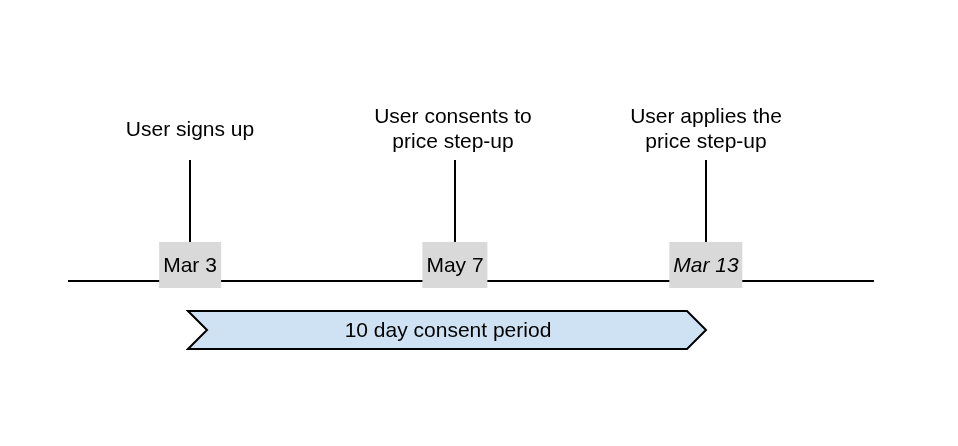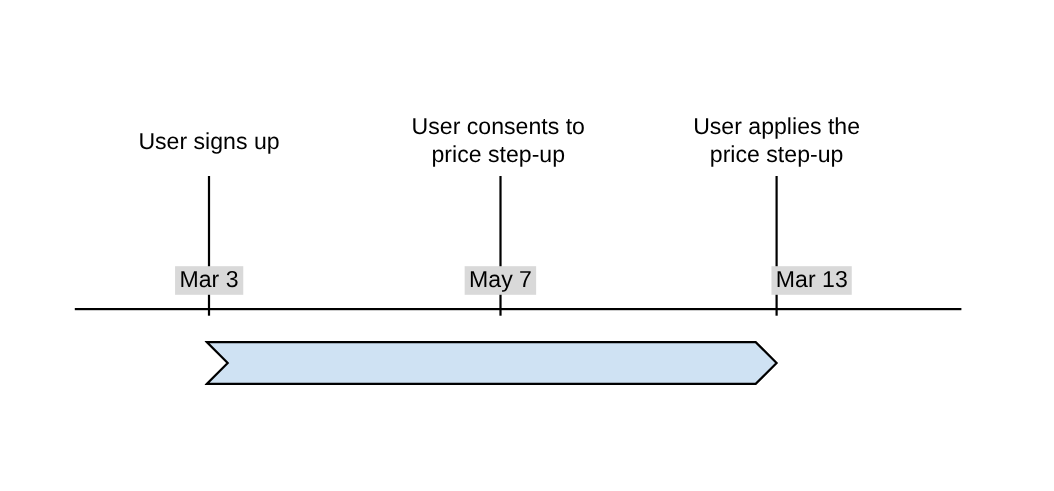--- a/index.html
+++ b/index.html
@@ -65,27 +65,27 @@
   .event-label.e3 { left: 566px; }
 
   
   .date-label {
     position: absolute;
     top: 242px;
     transform: translateX(-50%);
     background: #d9d9d9;
     font-size: 21px;
     line-height: 26px;
-    padding: 0 4px;
+    padding: 10px 4px;
     white-space: nowrap;
     z-index: 4;
   }
   .date-label.d1 { left: 190px; }
   .date-label.d2 { left: 455px; }
-  .date-label.d3 { left: 738px; }
+  .date-label.d3 { left: 706px; font-style: italic; }
 
   
   .band-svg {
     position: absolute;
     left: 186px;
     top: 309px;
     width: 524px;
     height: 42px;
     z-index: 2;
   }
@@ -125,14 +125,15 @@
   <div class="event-label e3">
     <span>User applies the
 price step-up</span>
   </div>
   <div class="tick t3"></div>
   <div class="date-label d3">Mar 13</div>
 
   <svg class="band-svg" viewBox="0 0 524 42">
     <polygon points="2,2 501,2 520,21 501,40 2,40 21,21" stroke="#000000" stroke-width="2" stroke-linejoin="miter" fill="#cfe2f3"></polygon>
   </svg>
+  <div class="band-label">10 day consent period</div>
 
 </div>
 
 </body></html>

